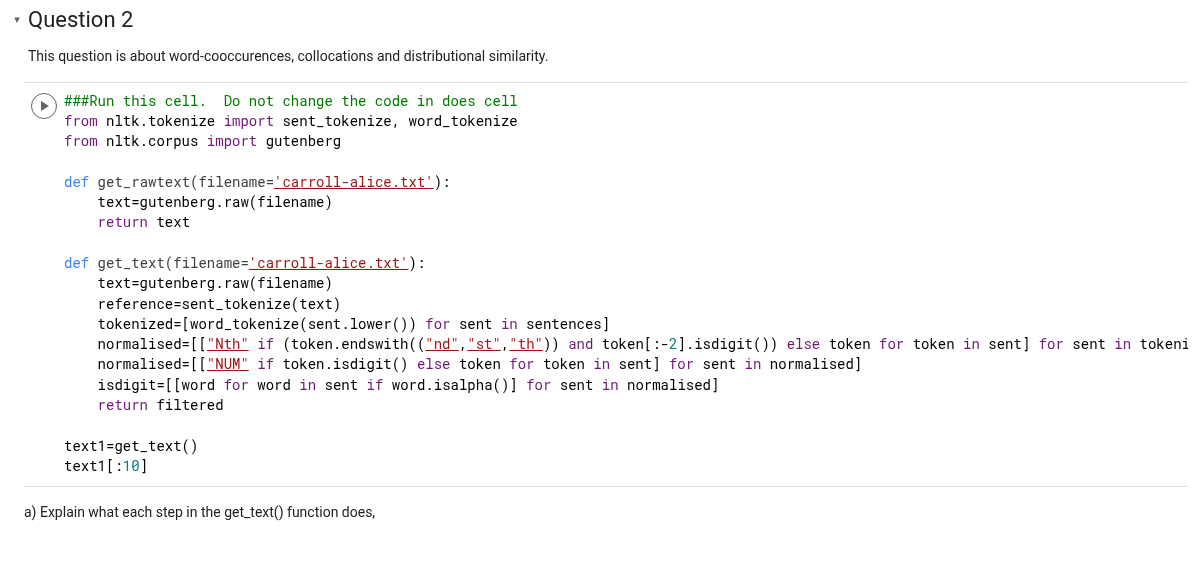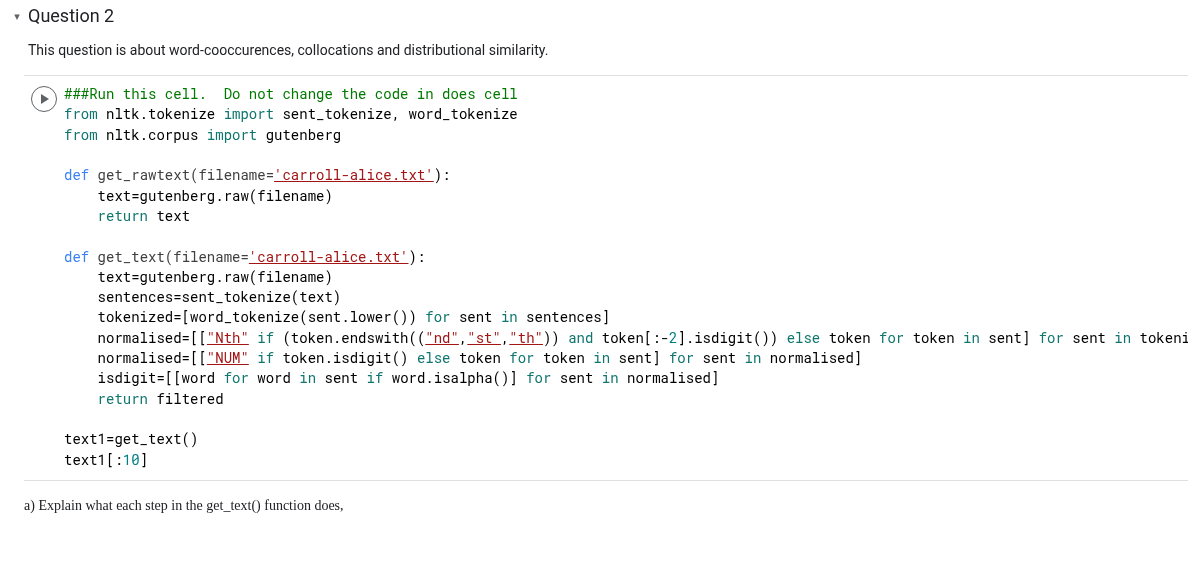--- a/index.html
+++ b/index.html
@@ -24,21 +24,21 @@
     height: 14px;
     margin-right: 6px;
     display: flex;
     align-items: center;
     justify-content: center;
     cursor: pointer;
     color: #5f6368;
     font-size: 11px;
   }
   .question-title {
-    font-size: 18px;
+    font-size: 22px;
     font-weight: 400;
   }
   .body-text {
     padding: 0 0 0 16px;
     margin: 4px 0 8px 0;
     font-size: 14px;
   }
   .code-cell {
     display: flex;
     margin: 14px 0 0 12px;
@@ -73,29 +73,28 @@
   .code-area {
     flex: 1;
     font-family: "Roboto Mono", Menlo, Consolas, monospace;
     font-size: 14px;
     line-height: 1.45;
     white-space: pre;
     overflow-x: auto;
     color: #000;
   }
   .tok-cmt { color: #007900; }
-  .tok-kw  { color: #0f766e; }
+  .tok-kw  { color: #701a75; }
   .tok-str { color: #a31515; text-decoration: underline; }
   .tok-num { color: #008080; }
   .tok-def { color: #3b82f6; }
   .tok-fn  { color: #404040; }
   .question-sub {
     padding: 14px 0 0 12px;
     font-size: 14px;
-    font-family: Liberation Serif, serif;
   }
 </style>
 </head>
 <body>
 
 <div class="container">
 
   <div class="section-header">
     <div class="collapse-toggle">
       <span>▾</span>
@@ -116,21 +115,21 @@
     <div class="code-area"><span class="tok-cmt">###Run this cell.</span><span class="tok-cmt">  Do not change the code in does cell</span>
 <span class="tok-kw">from</span><span> nltk.tokenize </span><span class="tok-kw">import</span><span> sent_tokenize, word_tokenize</span>
 <span class="tok-kw">from</span><span> nltk.corpus </span><span class="tok-kw">import</span><span> gutenberg</span>
 
 <span class="tok-def">def</span><span class="tok-fn"> get_rawtext(filename=</span><span class="tok-str">'carroll-alice.txt'</span><span>):</span>
 <span>    text=gutenberg.raw(filename)</span>
 <span>    </span><span class="tok-kw">return</span><span> text</span>
 
 <span class="tok-def">def</span><span class="tok-fn"> get_text(filename=</span><span class="tok-str">'carroll-alice.txt'</span><span>):</span>
 <span>    text=gutenberg.raw(filename)</span>
-<span>    sentences=sent_tokenize(text)</span>
+<span>    reference=sent_tokenize(text)</span>
 <span>    tokenized=[word_tokenize(sent.lower()) </span><span class="tok-kw">for</span><span> sent </span><span class="tok-kw">in</span><span> sentences]</span>
 <span>    normalised=[[</span><span class="tok-str">"Nth"</span><span> </span><span class="tok-kw">if</span><span> (token.endswith((</span><span class="tok-str">"nd"</span><span>,</span><span class="tok-str">"st"</span><span>,</span><span class="tok-str">"th"</span><span>)) </span><span class="tok-kw">and</span><span> token[:-</span><span class="tok-num">2</span><span>].isdigit()) </span><span class="tok-kw">else</span><span> token </span><span class="tok-kw">for</span><span> token </span><span class="tok-kw">in</span><span> sent] </span><span class="tok-kw">for</span><span> sent </span><span class="tok-kw">in</span><span> tokenized]</span>
 <span>    normalised=[[</span><span class="tok-str">"NUM"</span><span> </span><span class="tok-kw">if</span><span> token.isdigit() </span><span class="tok-kw">else</span><span> token </span><span class="tok-kw">for</span><span> token </span><span class="tok-kw">in</span><span> sent] </span><span class="tok-kw">for</span><span> sent </span><span class="tok-kw">in</span><span> normalised]</span>
 <span>    isdigit=[[word </span><span class="tok-kw">for</span><span> word </span><span class="tok-kw">in</span><span> sent </span><span class="tok-kw">if</span><span> word.isalpha()] </span><span class="tok-kw">for</span><span> sent </span><span class="tok-kw">in</span><span> normalised]</span>
 <span>    </span><span class="tok-kw">return</span><span> filtered</span>
 
 <span>text1=get_text()</span>
 <span>text1[:</span><span class="tok-num">10</span><span>]</span></div>
   </div>
 

